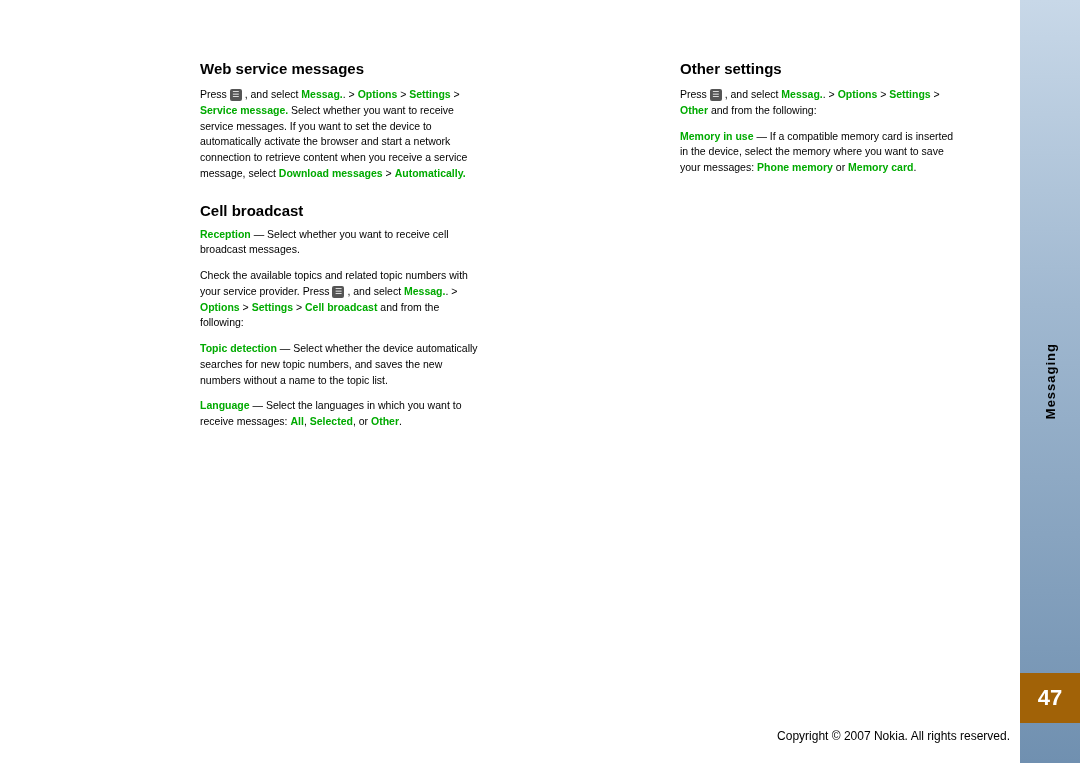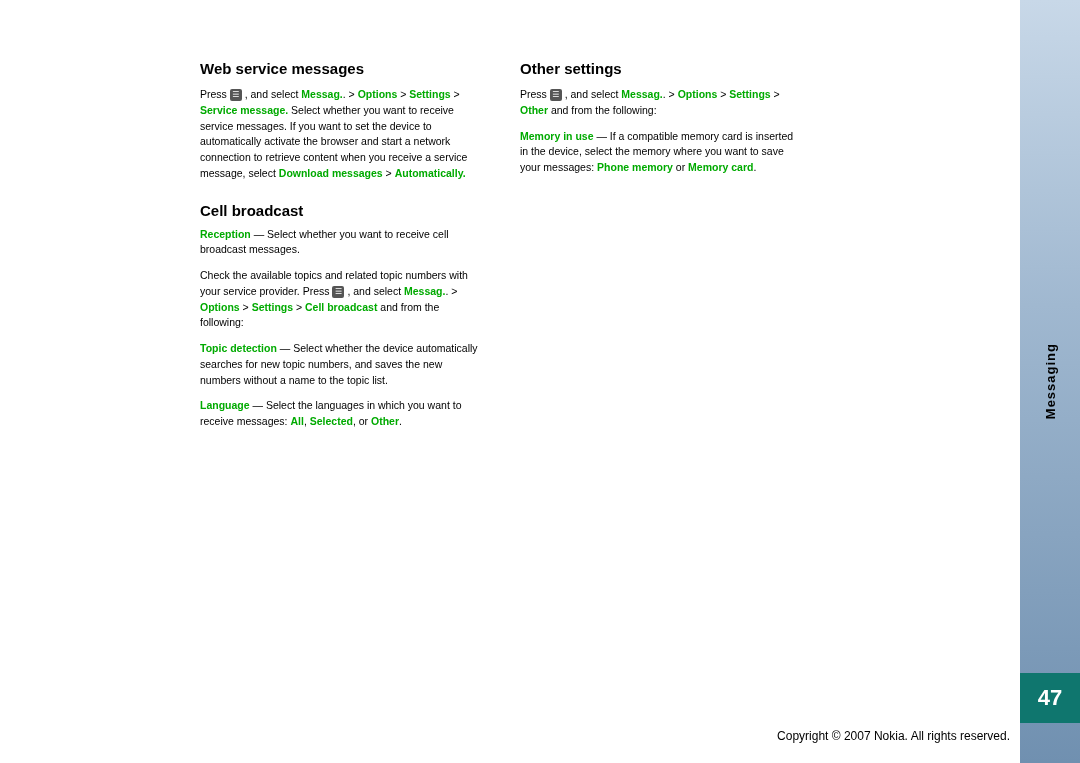--- a/index.html
+++ b/index.html
@@ -17,20 +17,21 @@
       height: 763px;
       background: #ffffff;
       display: flex;
       position: relative;
     }
     .main-content {
       flex: 1;
       padding: 60px 60px 40px 200px;
       display: flex;
       gap: 40px;
+      justify-content: space-between;
     }
     .left-column {
       flex: 1;
       max-width: 280px;
     }
     .right-column {
       flex: 1;
       max-width: 280px;
     }
     .section-title {
@@ -76,21 +77,21 @@
     .sidebar-vertical-text {
       writing-mode: vertical-rl;
       text-orientation: mixed;
       transform: rotate(180deg);
       font-size: 13px;
       font-weight: bold;
       color: #000;
       letter-spacing: 1px;
     }
     .page-number-box {
-      background: #0f766e;
+      background: #a16207;
       color: #ffffff;
       width: 60px;
       height: 50px;
       display: flex;
       align-items: center;
       justify-content: center;
       font-size: 22px;
       font-weight: bold;
       position: absolute;
       bottom: 40px;

